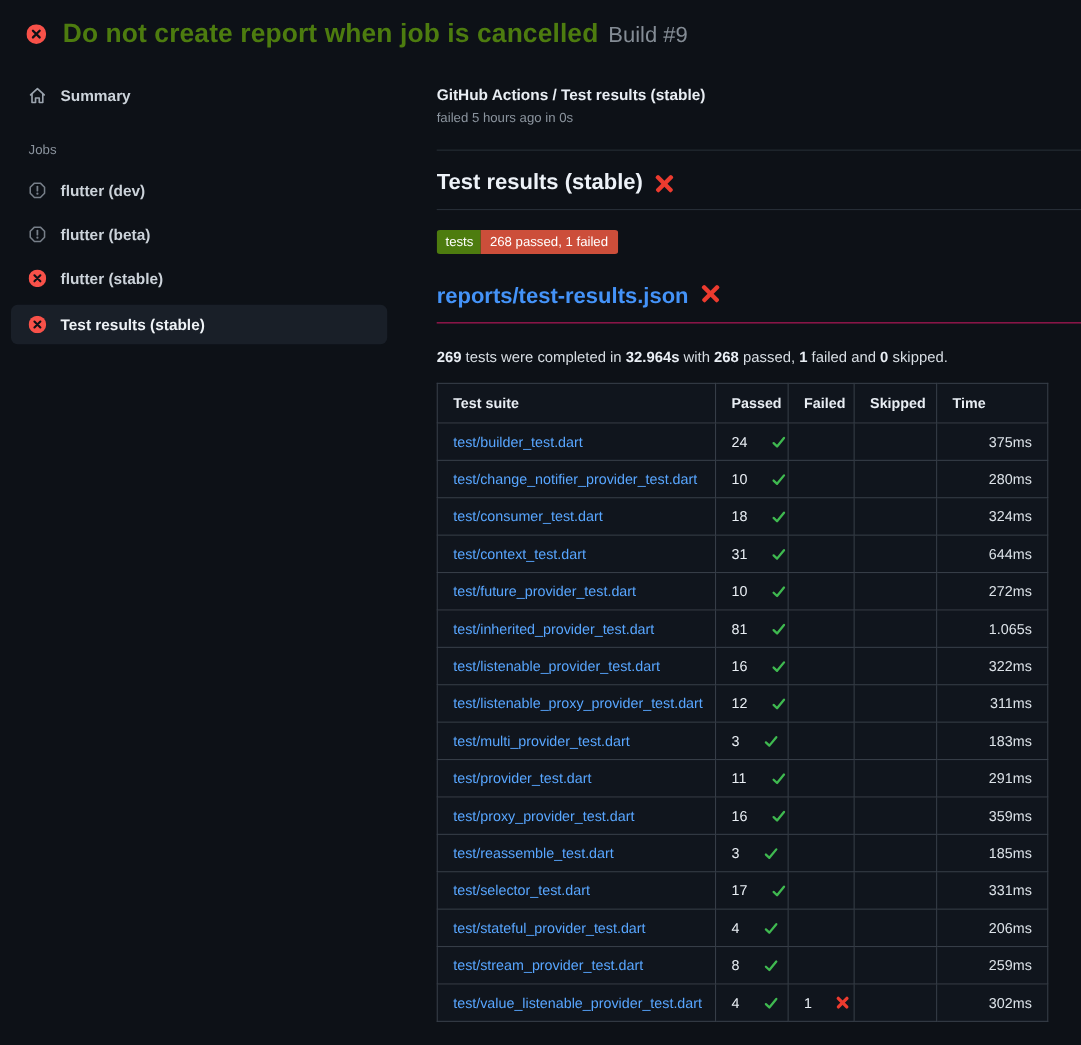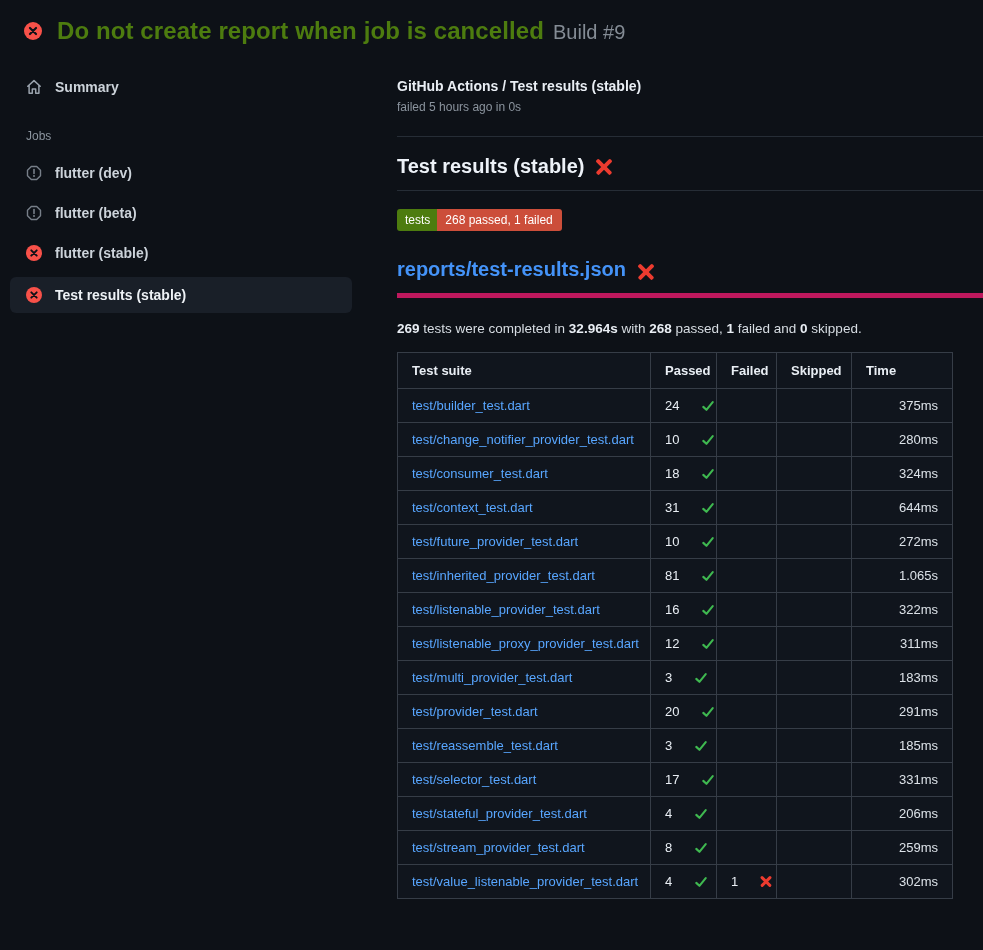--- a/index.html
+++ b/index.html
@@ -42,23 +42,23 @@
   .status-line { font-size: 12px; color: #8b949e; margin-top: 6px; }
   .divider { border: none; border-top: 1px solid #262d36; margin: 22px 0 0 0; }
 
   .section-heading {
     display: flex; align-items: center; gap: 11px;
     margin-top: 18px; padding-bottom: 12px;
     border-bottom: 1px solid #262d36;
     font-size: 20px; font-weight: 700; color: #edf2f8;
   }
   .report-heading {
-    display: flex; align-items: flex-end; gap: 11px;
+    display: flex; align-items: flex-start; gap: 11px;
     margin-top: 27px; padding-bottom: 12px;
-    border-bottom: 5px solid #be185d;
+    border-bottom: 1px solid #be185d;
     font-size: 20px; font-weight: 700;
   }
   .report-link { color: #4493f8; text-decoration: none; }
 
   
   .x-mark { position: relative; width: 18px; height: 18px; display: inline-block; flex-shrink: 0; }
   .x-mark::before, .x-mark::after {
     content: ""; position: absolute; left: -1px; top: 7.2px;
     width: 20px; height: 3.6px; background: #ec3b2f; border-radius: 1.5px;
   }
@@ -315,28 +315,40 @@
                   <path d="M2.6 9 L6.2 12.4 L13.4 3.6" fill="none" stroke="#3fb950" stroke-width="2.4" stroke-linecap="round" stroke-linejoin="round"></path>
                 </svg>
               </span></td>
             <td></td>
             <td></td>
             <td>183ms</td>
           </tr>
           <tr>
             <td class="c-suite"><a href="#">test/provider_test.dart</a></td>
             <td><span class="num-wrap">
-                <span class="num">20</span>
+                <span class="num">11</span>
                 <svg width="14" height="14" viewBox="0 0 16 16" style="flex-shrink:0">
                   <path d="M2.6 9 L6.2 12.4 L13.4 3.6" fill="none" stroke="#3fb950" stroke-width="2.4" stroke-linecap="round" stroke-linejoin="round"></path>
                 </svg>
               </span></td>
             <td></td>
             <td></td>
             <td>291ms</td>
+          </tr>
+          <tr>
+            <td class="c-suite"><a href="#">test/proxy_provider_test.dart</a></td>
+            <td><span class="num-wrap">
+                <span class="num">16</span>
+                <svg width="14" height="14" viewBox="0 0 16 16" style="flex-shrink:0">
+                  <path d="M2.6 9 L6.2 12.4 L13.4 3.6" fill="none" stroke="#3fb950" stroke-width="2.4" stroke-linecap="round" stroke-linejoin="round"></path>
+                </svg>
+              </span></td>
+            <td></td>
+            <td></td>
+            <td>359ms</td>
           </tr>
           <tr>
             <td class="c-suite"><a href="#">test/reassemble_test.dart</a></td>
             <td><span class="num-wrap">
                 <span class="num">3</span>
                 <svg width="14" height="14" viewBox="0 0 16 16" style="flex-shrink:0">
                   <path d="M2.6 9 L6.2 12.4 L13.4 3.6" fill="none" stroke="#3fb950" stroke-width="2.4" stroke-linecap="round" stroke-linejoin="round"></path>
                 </svg>
               </span></td>
             <td></td>

